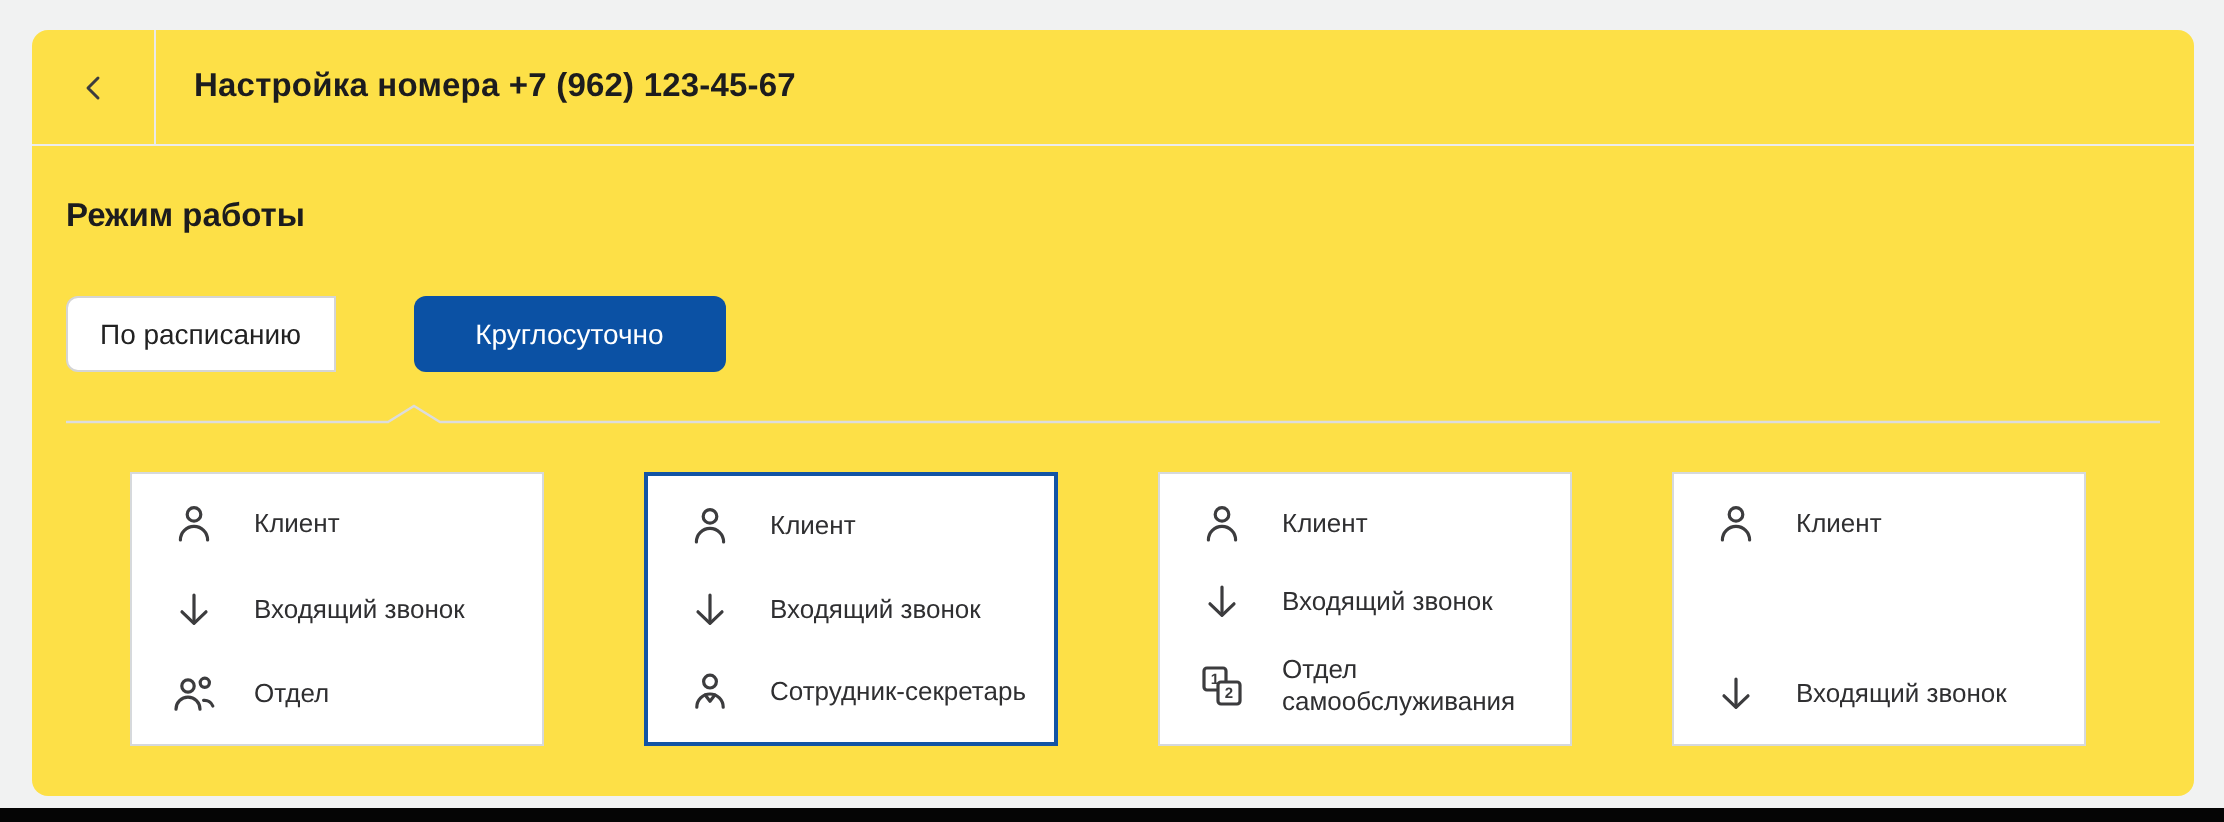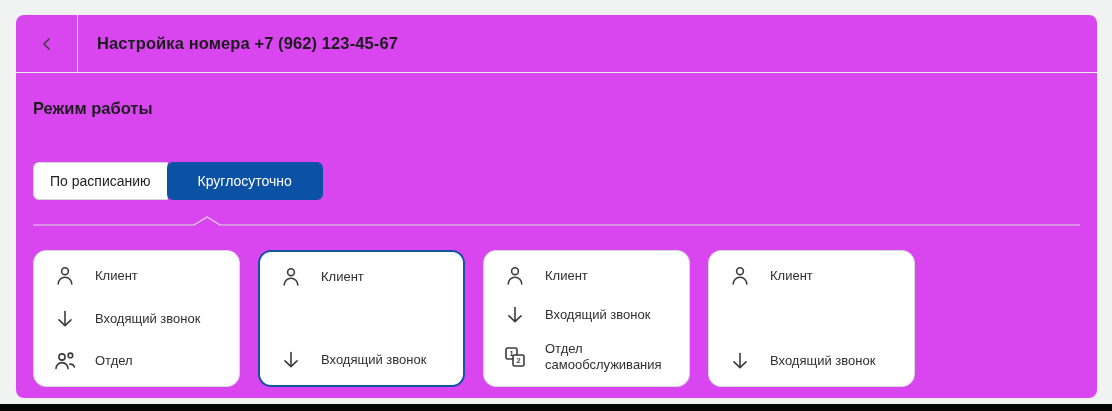--- a/index.html
+++ b/index.html
@@ -4,48 +4,48 @@
 <style>
   * { margin:0; padding:0; box-sizing:border-box; }
   html,body { background:#e9eaea; }
   body { font-family:"Liberation Sans","DejaVu Sans",sans-serif; }
   :root { --accent:#0b51a4; --sel-border:#1254a5; --ink:#1c1c1e; --label:#2f2f31;
           --card-border:#d6d9dc; --line:#ececec; }
 
   .screen { position:relative; width:1112px; height:411px; background:#f1f2f2; overflow:hidden; }
 
   .page-card { position:absolute; left:16px; top:15px; width:1081px; height:383px;
-               background:#d946ef; border-radius:8px; }
+               background:#fde047; border-radius:8px; }
 
   .bottom-bar { position:absolute; left:0; bottom:0; width:1112px; height:7px; background:#050505; }
 
   
   .hdr { display:flex; align-items:stretch; height:58px; border-bottom:1px solid var(--line); }
   .back-btn { width:62px; display:flex; align-items:center; justify-content:center;
               border-right:1px solid #e9e9e9; cursor:pointer; }
   .back-btn svg { display:block; }
   .hdr-title { align-self:center; margin-left:19px; font-size:16.5px; font-weight:600;
                color:var(--ink); letter-spacing:.1px; }
 
   
   .content { padding:0 17px; }
   .section-title { margin-top:25px; font-size:16.5px; font-weight:700; color:var(--ink); line-height:20px; }
 
-  .tabs { margin-top:44px; display:inline-flex; }
+  .tabs { margin-top:30px; display:inline-flex;gap:40px; }
   .tab { height:38px; display:flex; align-items:center; padding:0 16px; font-size:14px;
          color:#222; background:#fff; border:1px solid #d5d5d5; border-radius:6px 0 0 6px;
          cursor:pointer; white-space:nowrap; }
   .tab.selected { background:var(--accent); color:#fff; border:none; border-radius:6px;
                   margin-left:-1px; padding:0 31px; }
 
   .notch-divider { display:block; margin-top:16px; }
 
   .cards { margin-top:24px; display:flex; gap:18px; }
-  .scheme-card { width:207px; height:137px; border:1px solid var(--card-border); border-radius:13px;
-                 background:#fff; cursor:pointer; }
+  .scheme-card { width:207px; height:137px; border:1px solid var(--card-border); border-radius:0;
+                 background:#fff; cursor:pointer;margin-left:32px; }
   .scheme-card.selected { border:2px solid var(--sel-border); }
   .card-rows { height:100%; padding:13px 8px 13px 19px; display:flex; flex-direction:column;
                justify-content:space-between; }
   .card-row { display:flex; align-items:center; gap:18px; }
   .row-icon { width:24px; height:24px; flex:none; display:block; }
   .row-label { font-size:13px; color:var(--label); line-height:16px; max-width:142px; }
 
   .ico { stroke:#3c3c3e; stroke-width:1.6; fill:none; stroke-linecap:round; stroke-linejoin:round; }
 </style>
 </head>
@@ -151,20 +151,26 @@
                   <use href="#sym-person" xlink:href="#sym-person"></use>
                 </svg>
     <div class="row-label">Клиент</div>
   </div>
               <div class="card-row">
     <svg class="row-icon" viewBox="0 0 24 24">
                   <use href="#sym-arrow-down" xlink:href="#sym-arrow-down"></use>
                 </svg>
     <div class="row-label">Входящий звонок</div>
   </div>
+              <div class="card-row">
+    <svg class="row-icon" viewBox="0 0 24 24">
+                  <use href="#sym-person-secretary" xlink:href="#sym-person-secretary"></use>
+                </svg>
+    <div class="row-label">Сотрудник-секретарь</div>
+  </div>
             </div>
   </div>
           <div class="scheme-card">
     <div class="card-rows">
               <div class="card-row">
     <svg class="row-icon" viewBox="0 0 24 24">
                   <use href="#sym-person" xlink:href="#sym-person"></use>
                 </svg>
     <div class="row-label">Клиент</div>
   </div>

